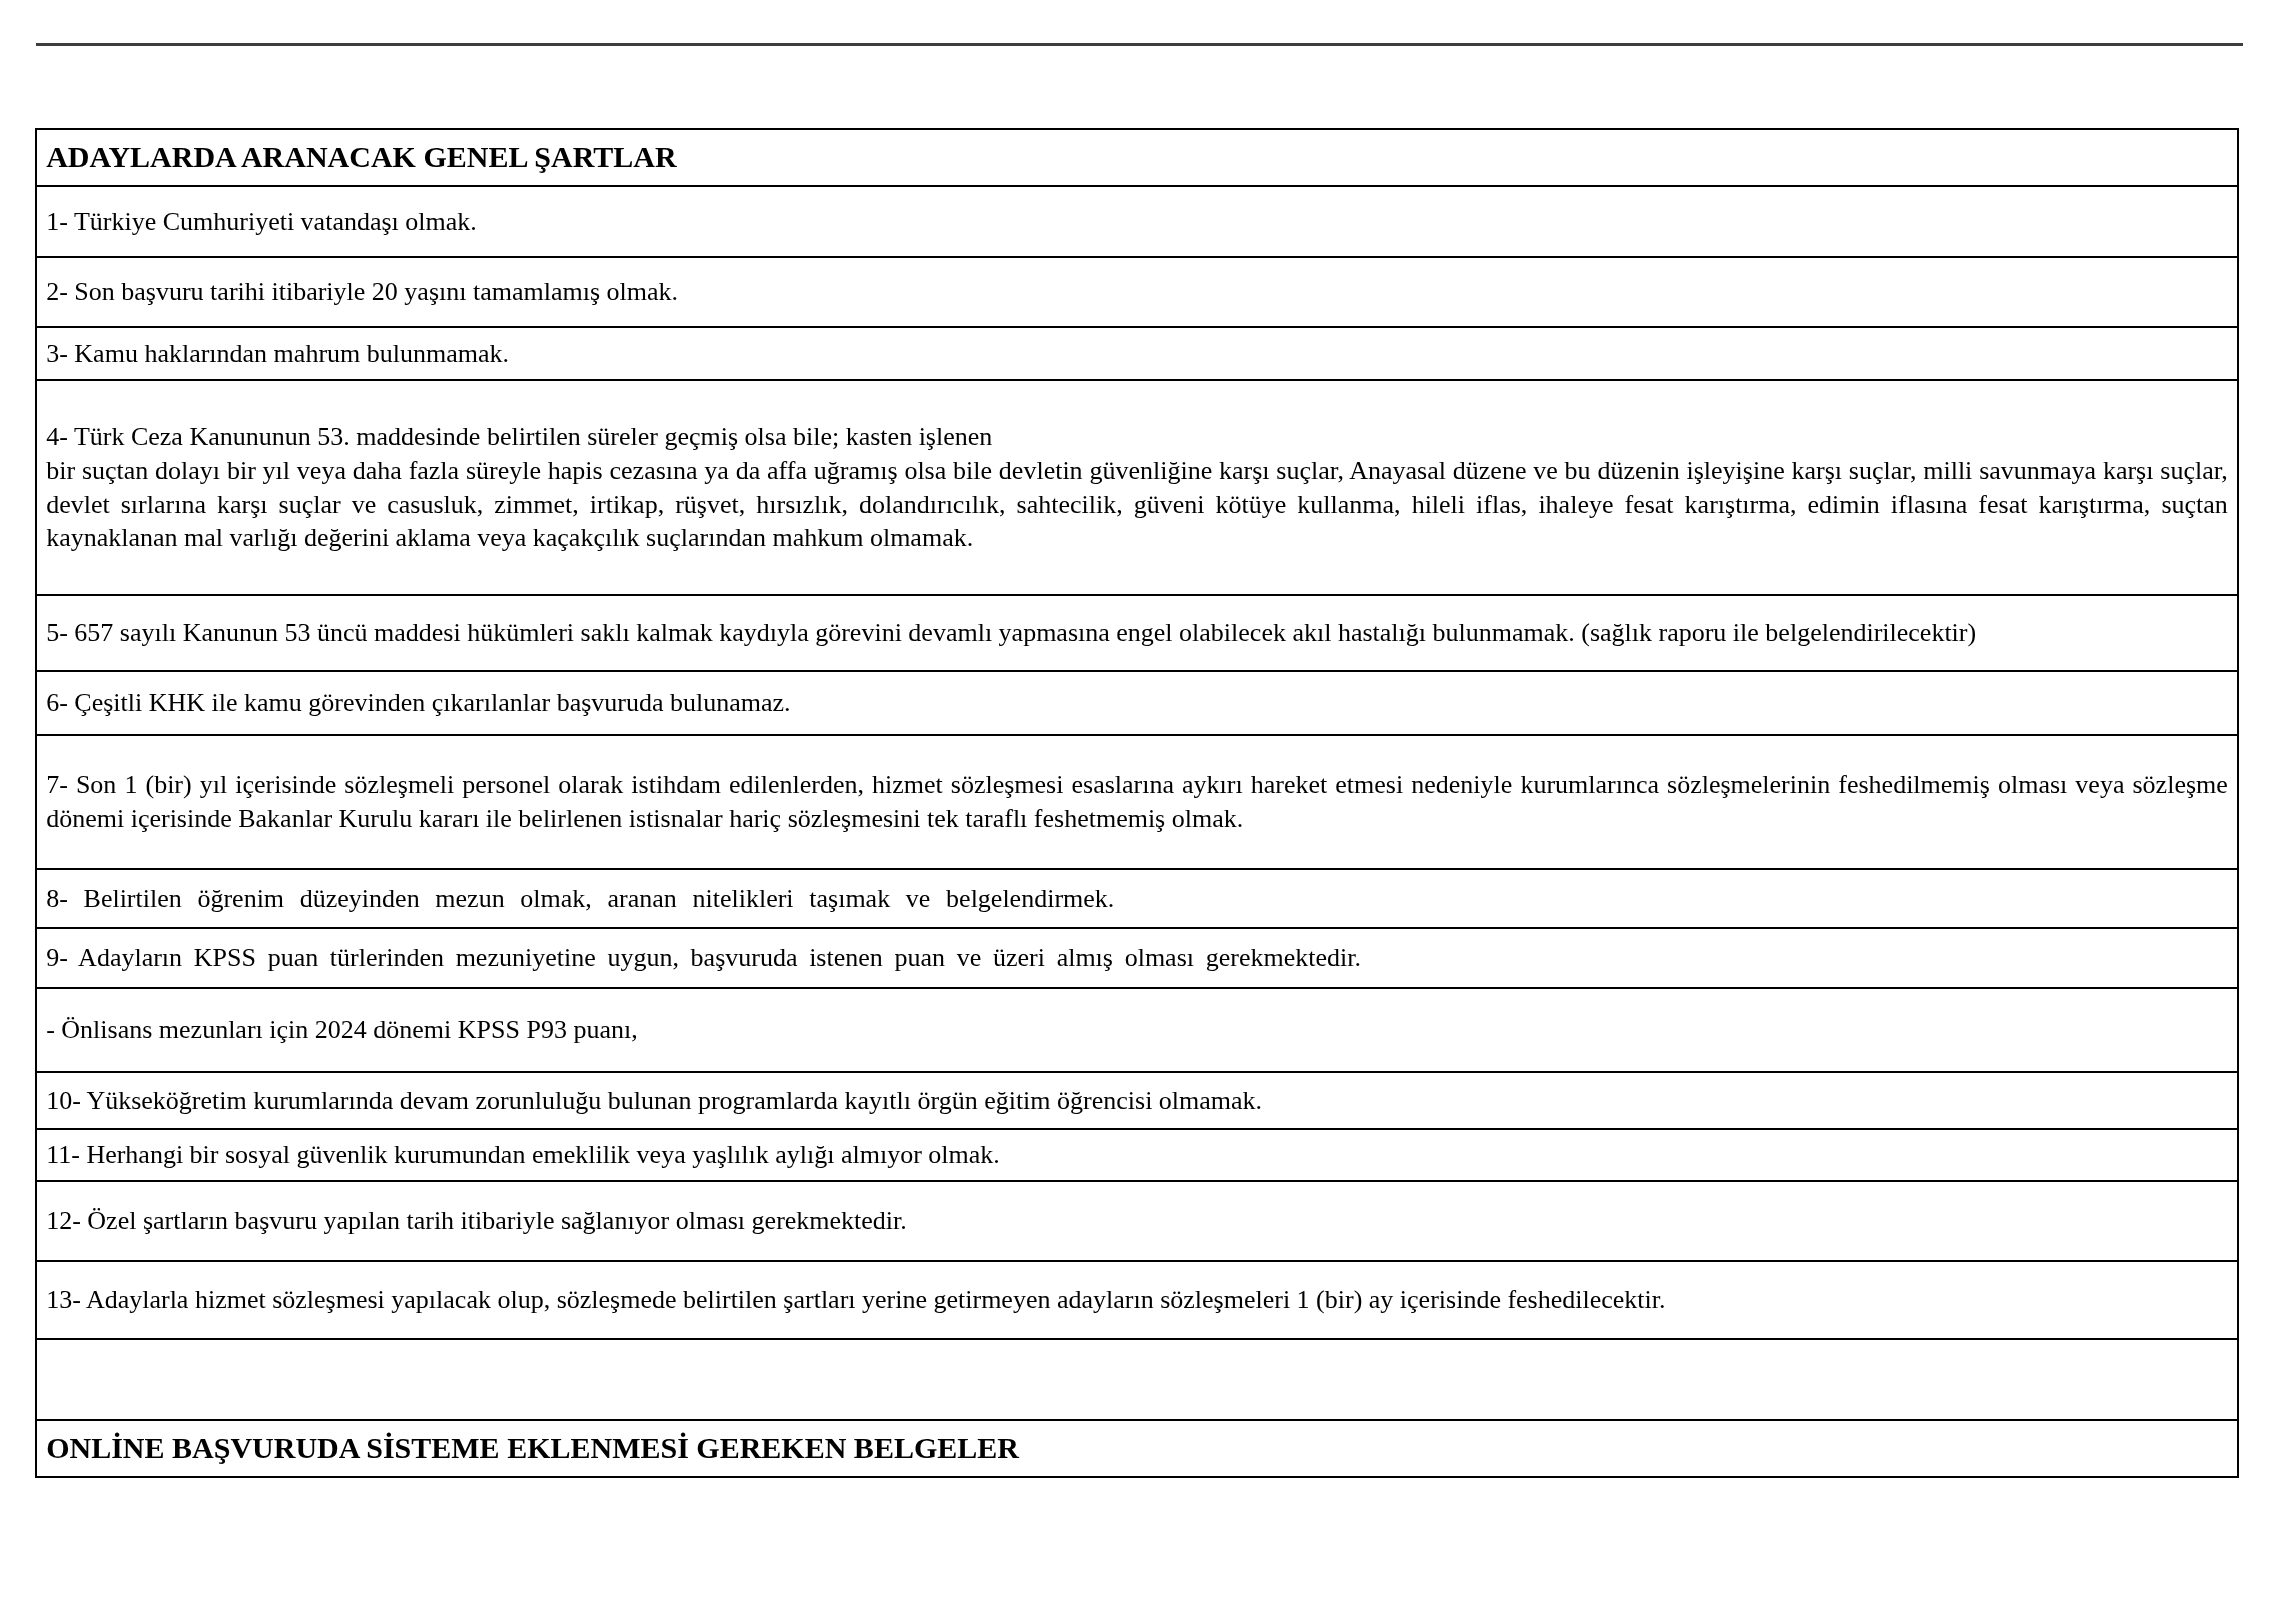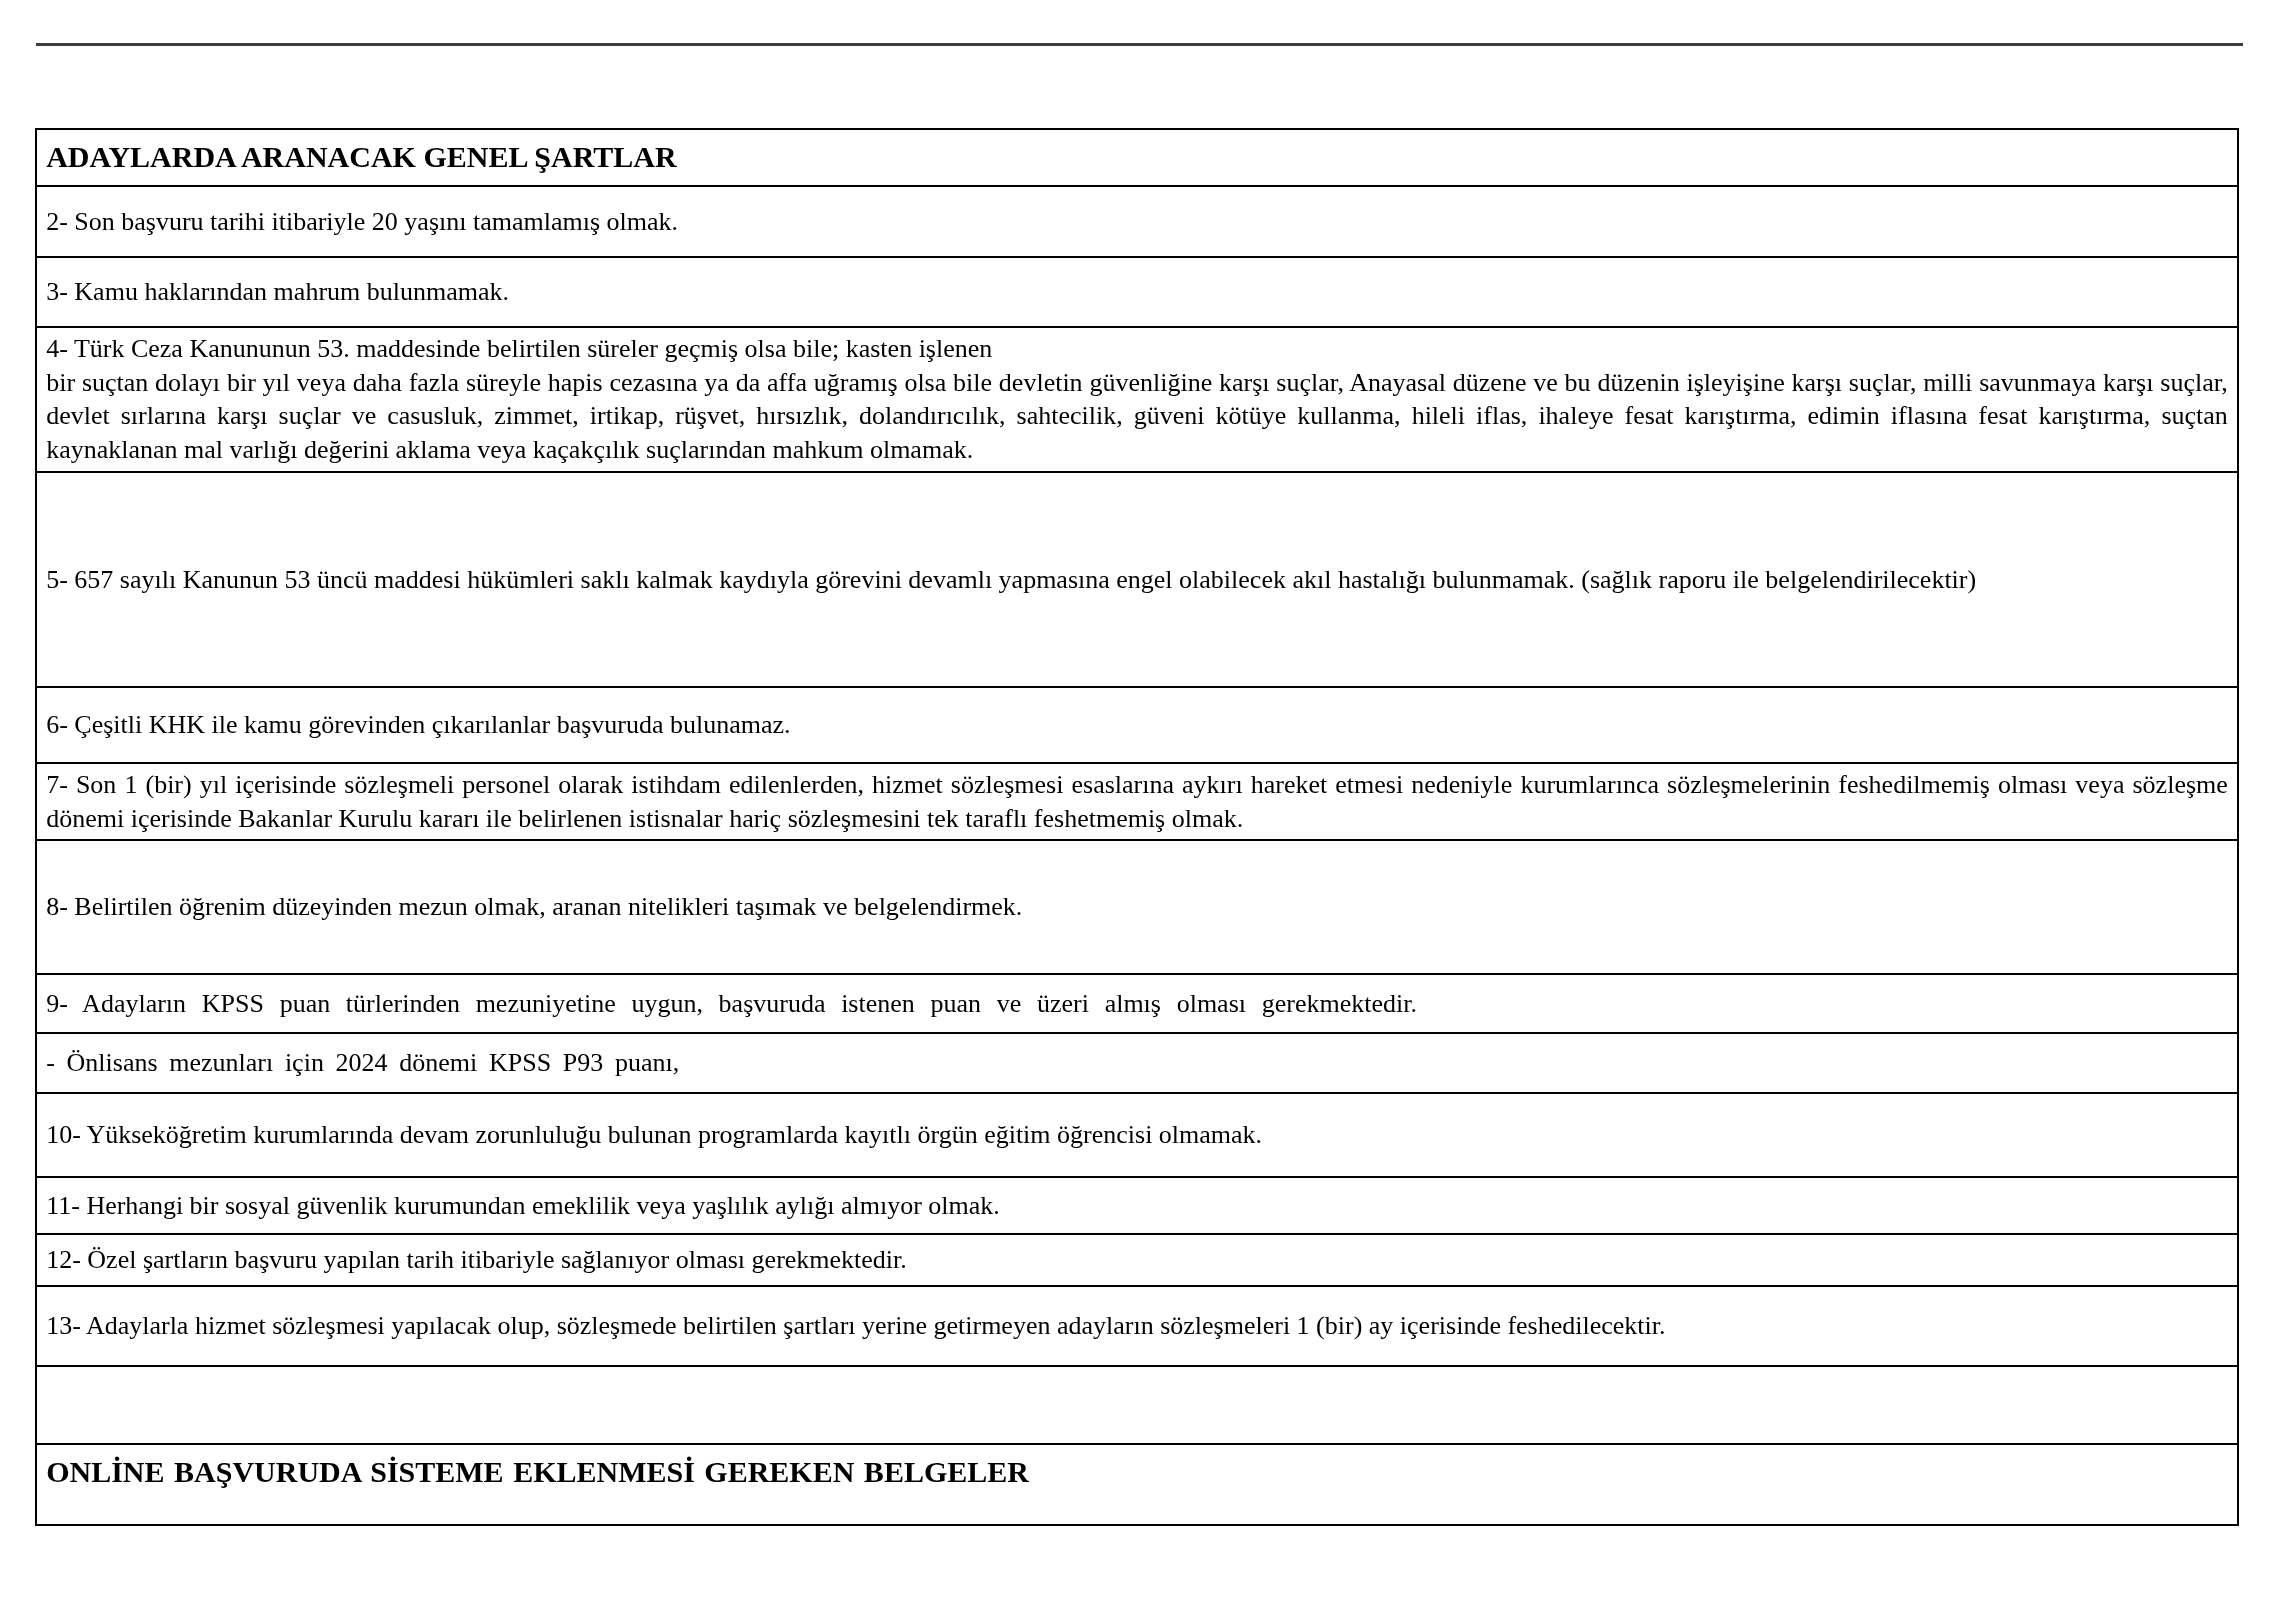--- a/index.html
+++ b/index.html
@@ -55,21 +55,21 @@
     letter-spacing: 0px;
     white-space: normal;
     text-align: left;
     vertical-align: top;
     padding-top: 6.5px;
   }
   
   tr:nth-child(1)  { height: 57px;  }
   tr:nth-child(2)  { height: 71px; }
   tr:nth-child(3)  { height: 70px; }
-  tr:nth-child(4)  { height: 76px; }
+  tr:nth-child(4)  { height: 53px; }
   tr:nth-child(5)  { height: 215px; }
   tr:nth-child(6)  { height: 76px; }
   tr:nth-child(7)  { height: 64px;  }
   tr:nth-child(8)  { height: 134px; }
   tr:nth-child(9)  { height: 59px;  }
   tr:nth-child(10) { height: 60px;  }
   tr:nth-child(11) { height: 84px; }
   tr:nth-child(12) { height: 57px;  }
   tr:nth-child(13) { height: 52px;  }
   tr:nth-child(14) { height: 80px; }
@@ -85,20 +85,23 @@
 </style>
 </head>
 <body>
 
 <div class="page">
   <hr class="top-rule">
   <table class="doc">
     <tbody>
         <tr class="header-row">
           <td>ADAYLARDA ARANACAK GENEL ŞARTLAR</td>
+        </tr>
+        <tr class="text-row">
+          <td>1- Türkiye Cumhuriyeti vatandaşı olmak.</td>
         </tr>
         <tr class="text-row">
           <td>2- Son başvuru tarihi itibariyle 20 yaşını tamamlamış olmak.</td>
         </tr>
         <tr class="text-row">
           <td>3- Kamu haklarından mahrum bulunmamak.</td>
         </tr>
         <tr class="text-row">
           <td>4- Türk Ceza Kanununun 53. maddesinde belirtilen süreler geçmiş olsa bile; kasten işlenen
 bir suçtan dolayı bir yıl veya daha fazla süreyle hapis cezasına ya da affa uğramış olsa bile devletin güvenliğine karşı suçlar, Anayasal düzene ve bu düzenin işleyişine karşı suçlar, milli savunmaya karşı suçlar, devlet sırlarına karşı suçlar ve casusluk, zimmet, irtikap, rüşvet, hırsızlık, dolandırıcılık, sahtecilik, güveni kötüye kullanma, hileli iflas, ihaleye fesat karıştırma, edimin iflasına fesat karıştırma, suçtan kaynaklanan mal varlığı değerini aklama veya kaçakçılık suçlarından mahkum olmamak.</td>

